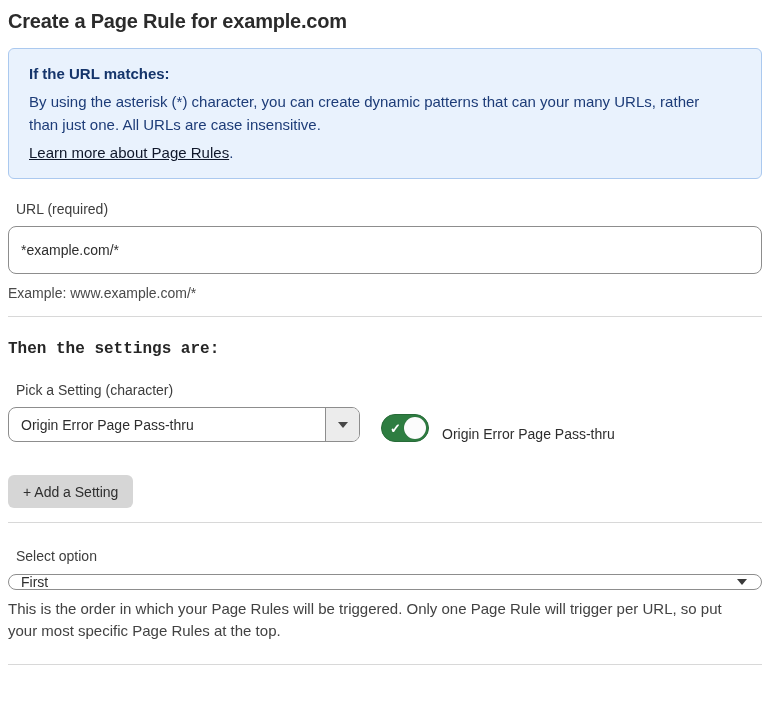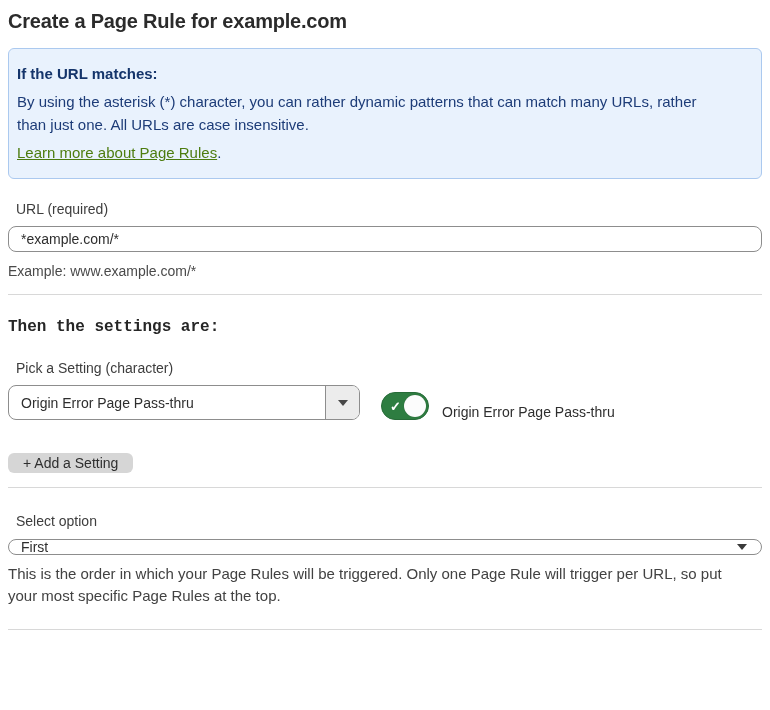--- a/index.html
+++ b/index.html
@@ -17,49 +17,49 @@
     font-weight: 700;
     color: #2b2b2b;
     margin: 2px 0 15px 0;
     letter-spacing: -0.2px;
   }
 
   .info-box {
     background: #e9f2fd;
     border: 1px solid #abc9ef;
     border-radius: 6px;
-    padding: 13px 16px 14px 8px;
+    padding: 13px 16px 14px 20px;
     color: #1d3c78;
     font-size: 15px;
     line-height: 23px;
     margin-bottom: 22px;
   }
   .info-box .info-heading {
     font-weight: 700;
     color: #15356b;
     margin-bottom: 5px;
   }
   .info-box .info-body { margin-bottom: 5px; max-width: 700px; }
   .info-box a {
-    color: #4d7c0f;
+    color: #0f172a;
     text-decoration: underline;
     cursor: pointer;
   }
 
   .field-label {
     font-size: 14px;
     color: #3d3d3d;
     margin-bottom: 9px;
     margin-left: 8px;
   }
 
   .text-input {
     display: block;
     width: 100%;
-    height: 26px;
+    height: 48px;
     border: 1px solid #8d8d8d;
     border-radius: 8px;
     padding: 0 12px;
     font-size: 14px;
     color: #2e2e2e;
     font-family: "Liberation Sans", sans-serif;
     background: #fff;
     outline: none;
   }
 
@@ -169,21 +169,21 @@
     font-family: "Liberation Sans", sans-serif;
     font-size: 14px;
     border: none;
     border-radius: 6px;
     cursor: pointer;
     color: #2e2e2e;
     background: #d6d6d6;
   }
   .add-setting-btn {
     margin-top: 33px;
-    height: 20px;
+    height: 33px;
     padding: 0 15px;
   }
 
   .order-select-label { margin-top: 25px; }
 
   .order-select {
     position: relative;
     width: 100%;
     height: 16px;
     border: 1px solid #8d8d8d;
@@ -217,21 +217,21 @@
 </style>
 </head>
 <body>
 
 <div class="container">
 
   <h1 class="page-title">Create a Page Rule for example.com</h1>
 
   <div class="info-box">
     <div class="info-heading">If the URL matches:</div>
-    <div class="info-body">By using the asterisk (*) character, you can rather dynamic patterns that can match many URLs, rather than just one. All URLs are case insensitive.</div>
+    <div class="info-body">By using the asterisk (*) character, you can create dynamic patterns that can your many URLs, rather than just one. All URLs are case insensitive.</div>
     <div><a>Learn more about Page Rules</a><span>.</span></div>
   </div>
 
   <div class="field-label">URL (required)</div>
   <input type="text" class="text-input" value="*example.com/*" style="">
   <div class="helper-text">Example: www.example.com/*</div>
 
   <hr class="divider divider-1">
 
   <h2 class="section-heading">Then the settings are:</h2>

